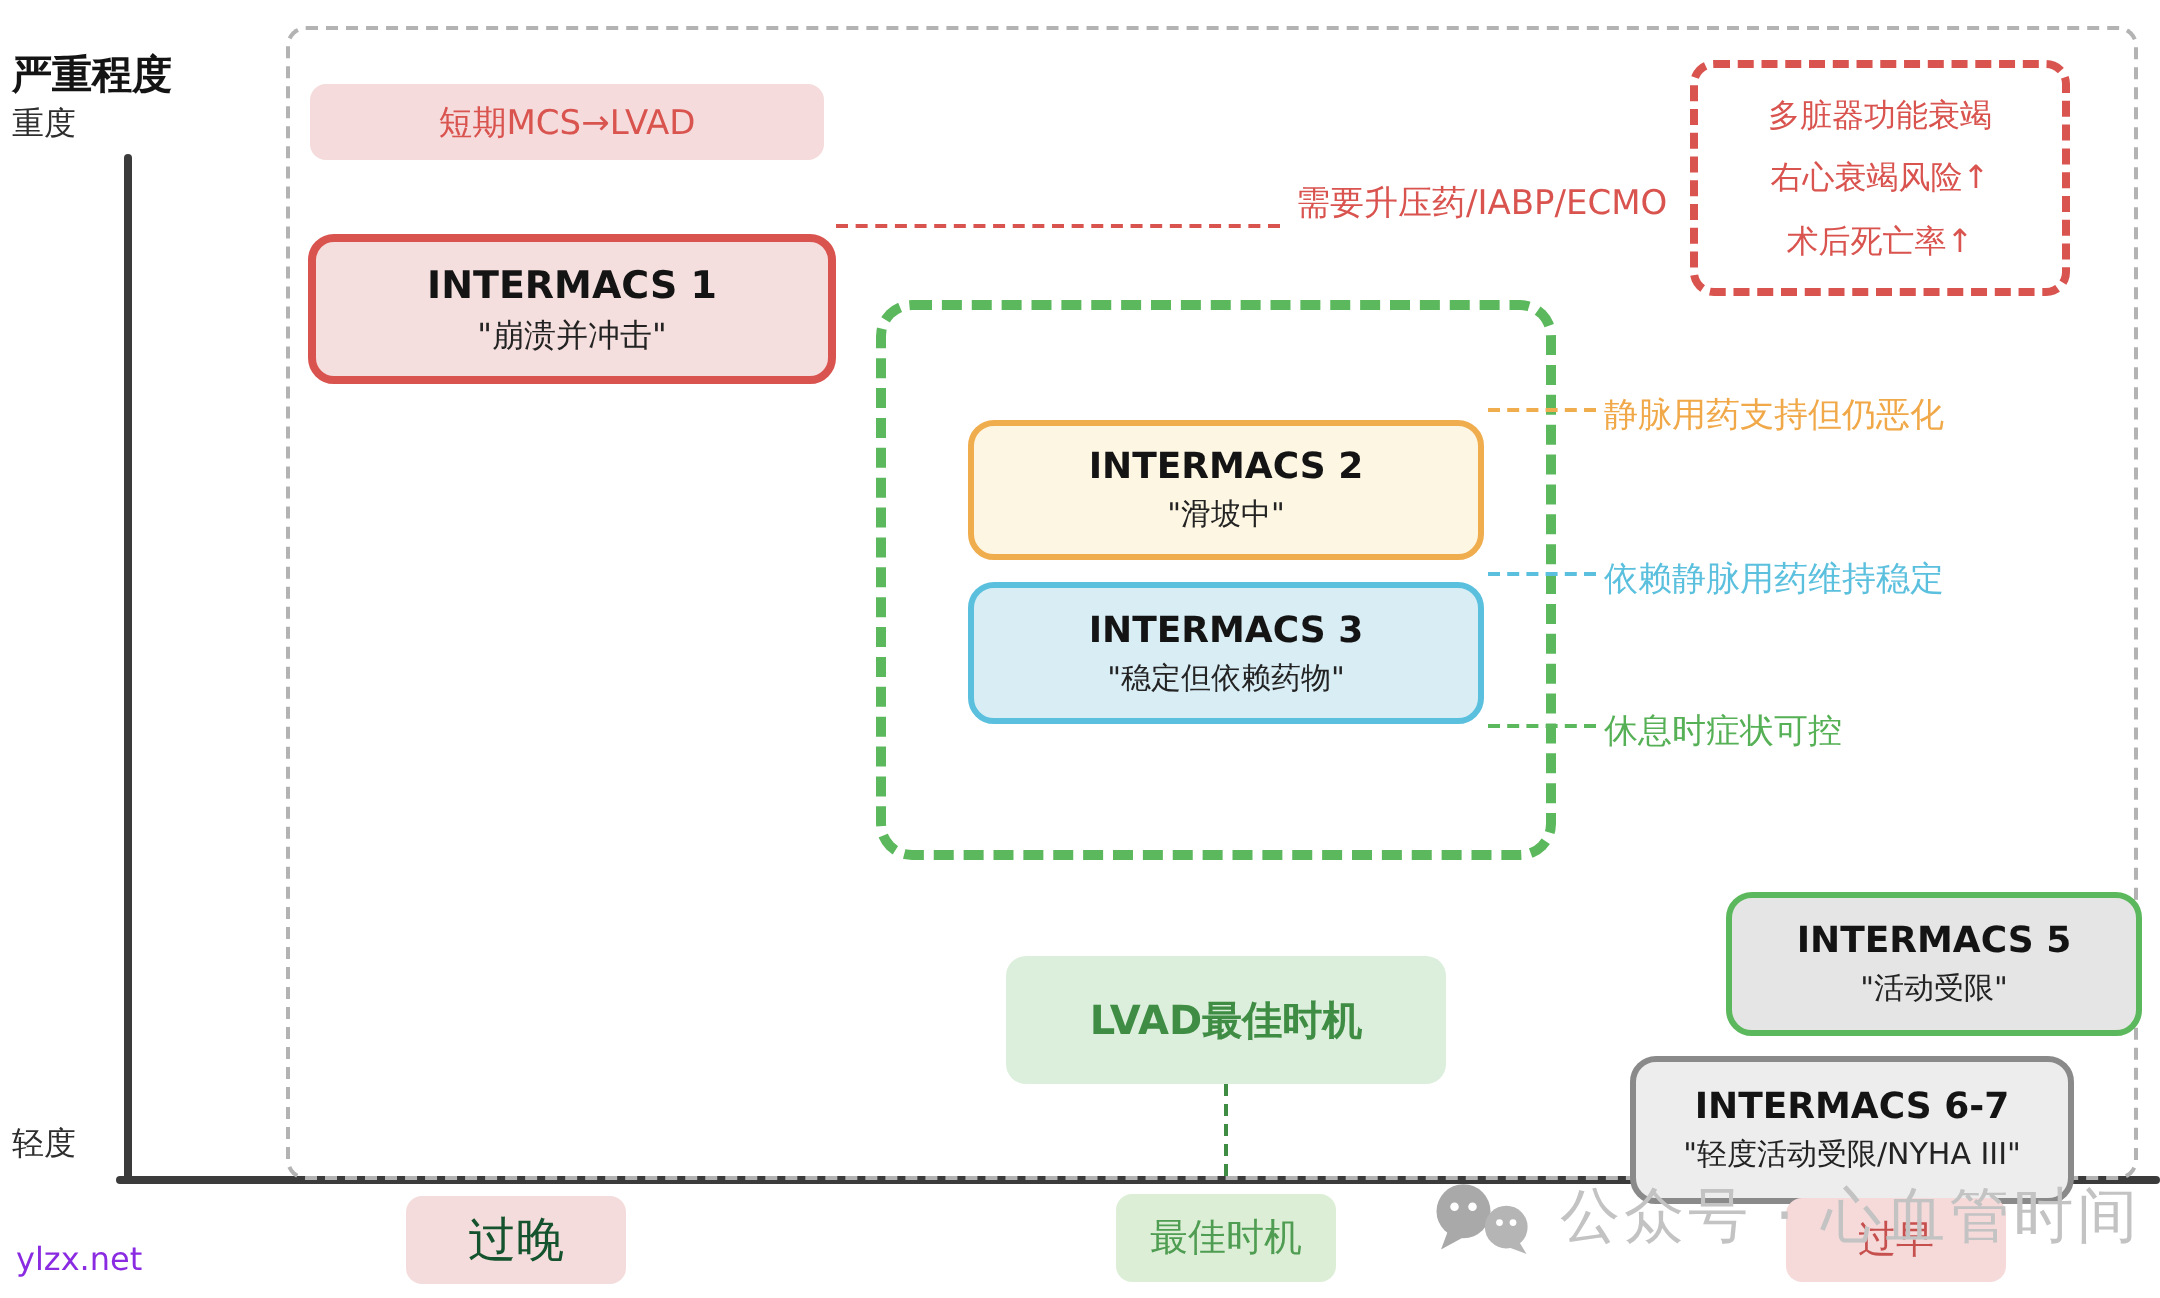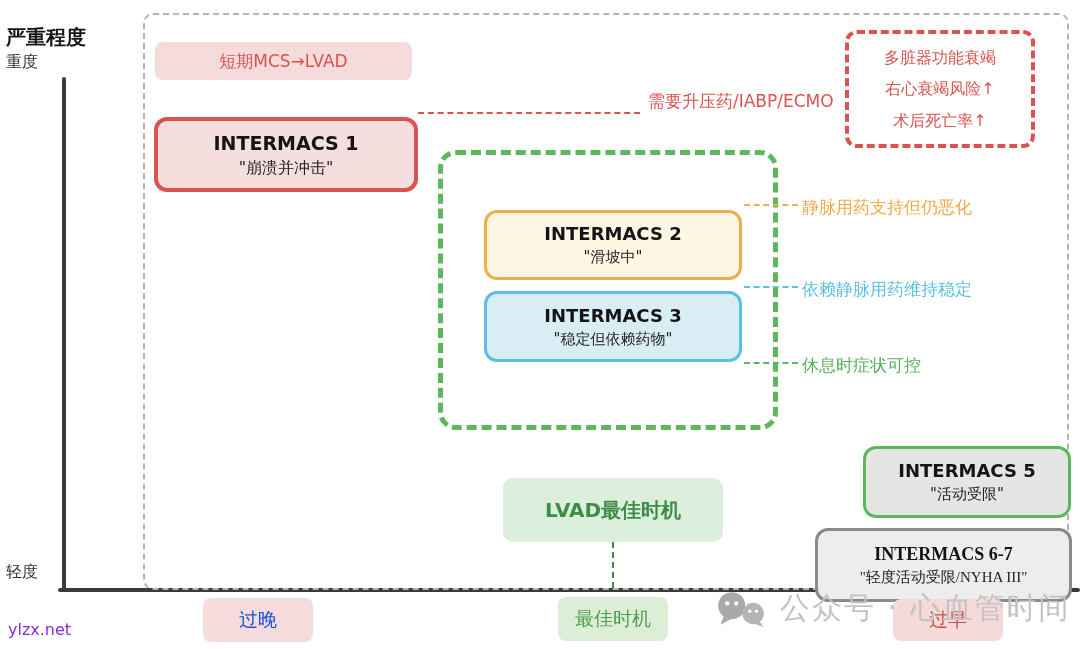--- a/index.html
+++ b/index.html
@@ -121,32 +121,32 @@
   <div class="abs dash-h" style="left:744px; top:286px; width:54px; border-color:#5bc0de;"></div>
   <div class="abs dash-h" style="left:744px; top:362px; width:54px; border-color:#5cb85c;"></div>
   <div class="abs note-text" style="left:802px; top:196px; color:#f0a848;">静脉用药支持但仍恶化</div>
   <div class="abs note-text" style="left:802px; top:278px; color:#5bc0de;">依赖静脉用药维持稳定</div>
   <div class="abs note-text" style="left:802px; top:354px; color:#56b056;">休息时症状可控</div>
 
   <div class="abs stage-box" style="left:863px; top:406px; width:208px; height:72px; border:3px solid #5cb85c; background:#e5e5e5;">
     <div class="stage-title">INTERMACS 5</div>
     <div class="stage-sub">"活动受限"</div>
   </div>
-  <div class="abs stage-box" style="left:815px; top:488px; width:257px; height:74px; border:3px solid #8a8a8a; background:#ededed;font-family:Liberation Serif, serif;">
+  <div class="abs stage-box" style="left:815px; top:488px; width:222px; height:74px; border:3px solid #8a8a8a; background:#ededed;">
     <div class="stage-title">INTERMACS 6-7</div>
     <div class="stage-sub">"轻度活动受限/NYHA III"</div>
   </div>
 
   <div class="abs pill" style="left:503px; top:478px; width:220px; height:64px; background:#dcefdc; border-radius:10px;">
     <span style="font-size:20px; font-weight:bold; color:#3f8d44;">LVAD最佳时机</span>
   </div>
   <div class="abs dash-v" style="left:612px; top:542px; height:46px; border-color:#3f8d44;"></div>
 
   <div class="abs pill" style="left:203px; top:598px; width:110px; height:44px; background:#f4dcdc;">
-    <span style="font-size:19px; color:#1d4ed8;">过晚</span>
+    <span style="font-size:24px; color:#14532d;">过晚</span>
   </div>
   <div class="abs pill" style="left:558px; top:597px; width:110px; height:44px; background:#dcefd6;">
     <span style="font-size:19px; color:#4f9d52;">最佳时机</span>
   </div>
   <div class="abs pill" style="left:893px; top:599px; width:110px; height:42px; background:#f6dada; z-index:1;">
     <span style="font-size:19px; color:#c6504e;">过早</span>
   </div>
 
   <div class="abs watermark" style="left:716px; top:588px;">
     <span style="display:inline-flex;">

